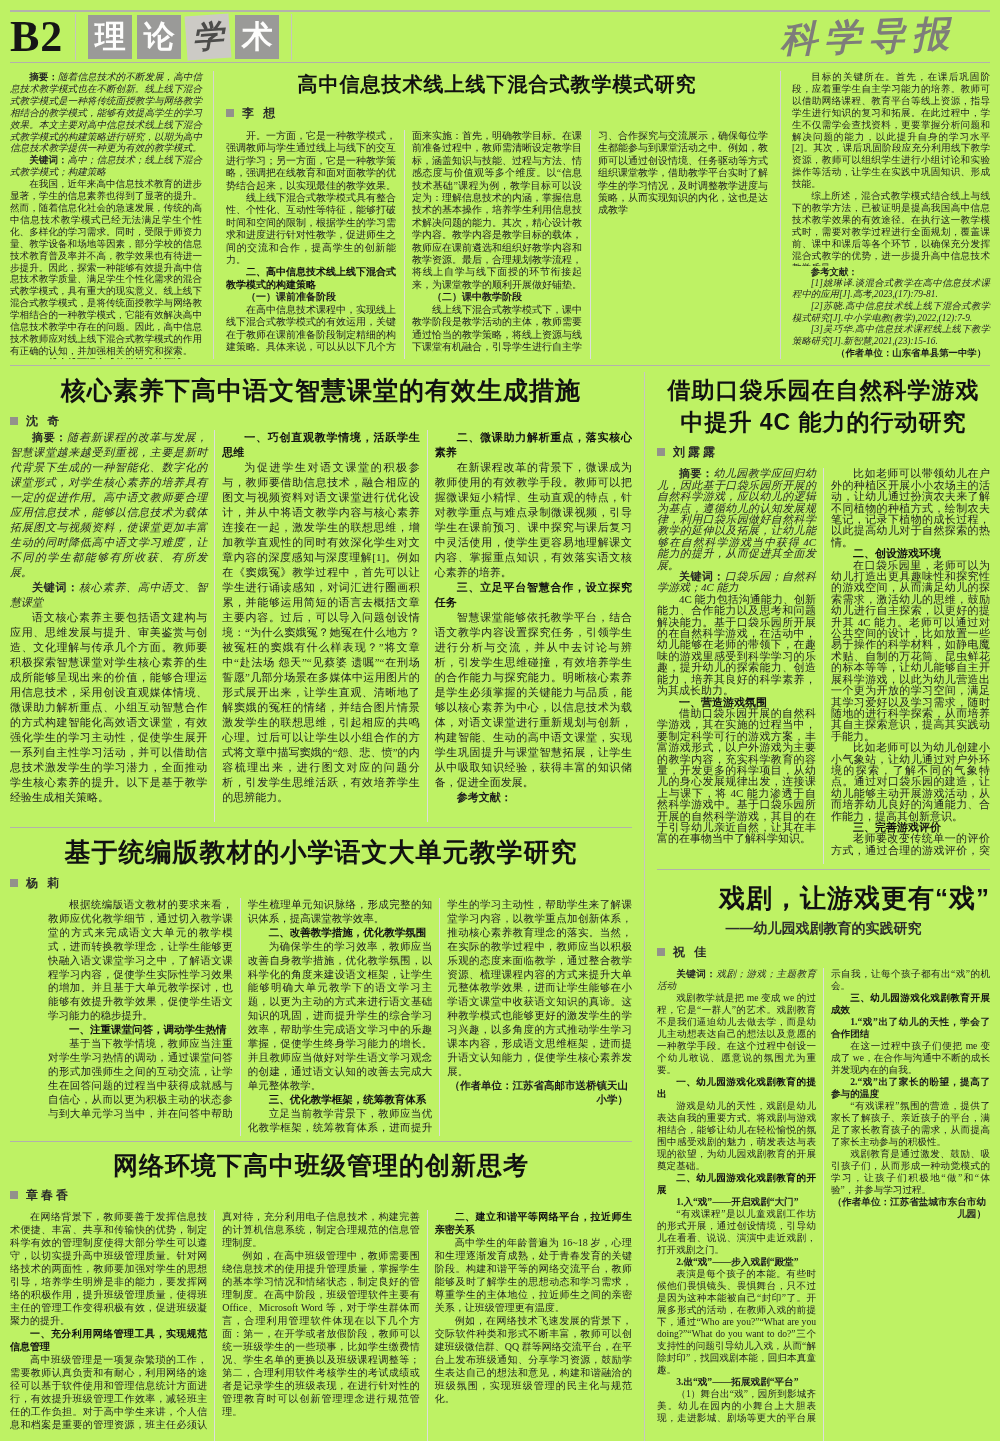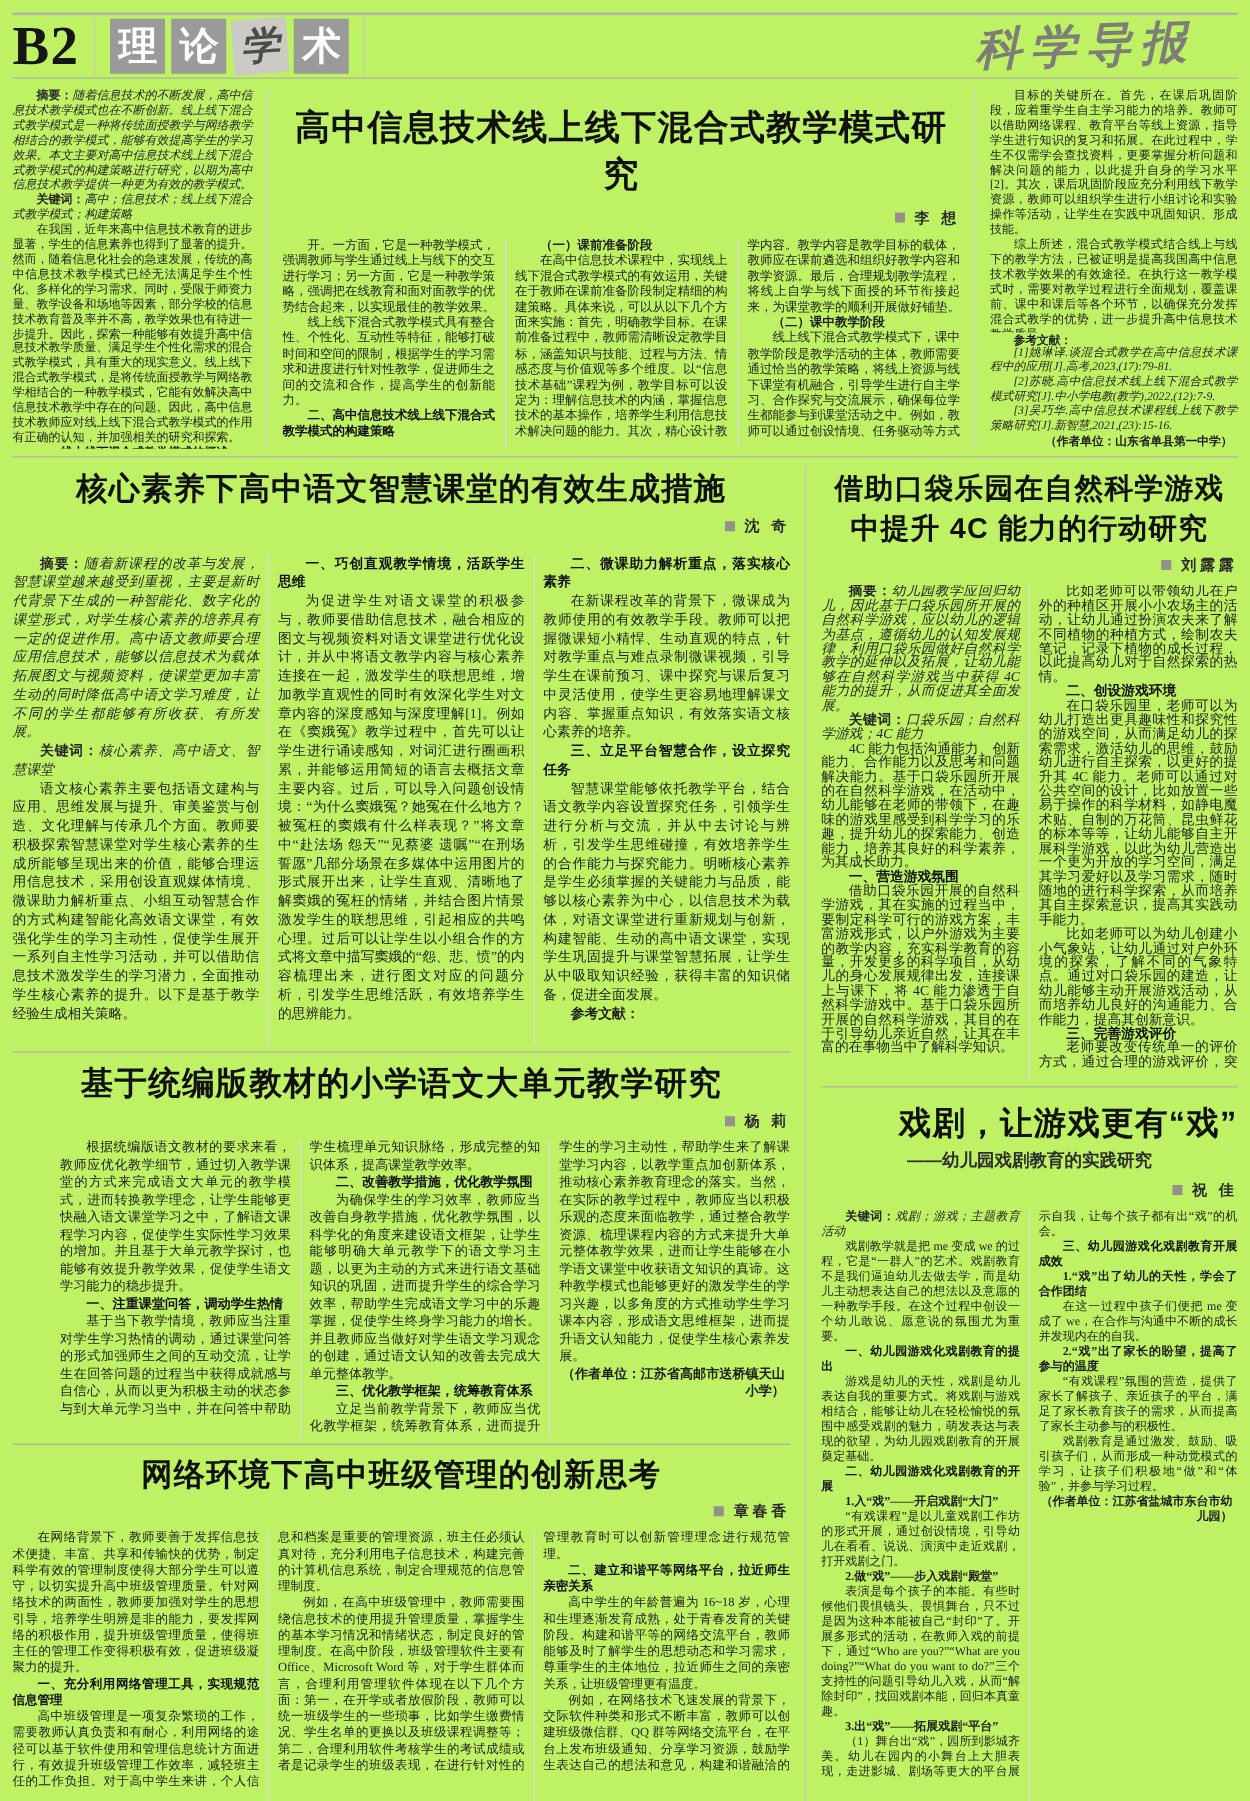--- a/index.html
+++ b/index.html
@@ -22,54 +22,54 @@
   .mast-right{display:flex;align-items:center;}
   .brand{font-family:"DejaVu Serif",serif;font-style:italic;font-weight:700;font-size:37px;
          color:#7e7d7a;letter-spacing:7px;transform:rotate(-2deg);margin-right:34px;}
   .pubinfo{font-family:"Liberation Sans",sans-serif;font-size:12px;font-weight:700;color:#1c1c1c;line-height:18px;}
   .info-line{display:flex;align-items:center;}
   .sq{display:inline-block;width:8px;height:8px;background:#98968f;margin-right:6px;flex:0 0 auto;}
 
   
   .art-title{font-family:"Liberation Sans","DejaVu Sans",sans-serif;font-weight:700;color:#111;
              text-align:center;margin:0;letter-spacing:1px;}
-  .byline{text-align:right;font-family:"Liberation Sans",sans-serif;font-size:12px;font-weight:700;
+  .byline{text-align:left;font-family:"Liberation Sans",sans-serif;font-size:12px;font-weight:700;
           color:#2a2a2a;letter-spacing:3px;}
   .bsq{display:inline-block;width:8px;height:8px;background:#93918b;margin-right:8px;}
   .body-p{margin:0;text-indent:2em;text-align:justify;}
   .sec-h{font-family:"Liberation Sans",sans-serif;font-weight:700;color:#111;text-indent:2em;text-align:justify;}
   .sec-h3{font-weight:700;text-indent:2em;text-align:justify;}
   .abs{margin:0;text-indent:2em;text-align:justify;font-style:italic;color:#262626;}
   .abs b{font-style:normal;font-family:"Liberation Sans",sans-serif;}
   .ref-h{font-family:"Liberation Sans",sans-serif;font-weight:700;text-indent:2em;}
   .ref{margin:0;text-indent:2em;text-align:justify;font-style:italic;color:#262626;}
   .unit{font-family:"Liberation Sans",sans-serif;font-weight:700;text-align:right;padding-right:4px;}
 
   
   .art1{height:302px;padding:8px 0 6px;display:flex;box-sizing:border-box;}
   .a1-left{width:192px;flex:0 0 auto;padding-right:11px;border-right:1px solid #d7d5d0;
            overflow:hidden;font-size:9.6px;line-height:11.9px;}
   .a1-mid{flex:1 1 auto;min-width:0;padding:0 12px;border-right:1px solid #d7d5d0;display:flex;flex-direction:column;}
-  .t1{font-size:28px;margin-top:12px;}
+  .t1{font-size:20px;margin-top:0;}
   .a1-mid .byline{margin:7px 0 8px;}
   .a1-midbody{flex:1 1 auto;min-height:0;columns:3;column-gap:16px;column-rule:1px solid #ddd;
               column-fill:auto;overflow:hidden;font-size:10px;line-height:12.4px;}
   .a1-right{width:198px;flex:0 0 auto;padding-left:11px;display:flex;flex-direction:column;
             font-size:9.6px;line-height:11.9px;}
   .a1r-body{flex:1 1 auto;min-height:0;overflow:hidden;}
   .a1r-refs{flex:0 0 auto;font-size:9.4px;line-height:11.6px;}
 
   
   .lower{flex:1 1 auto;min-height:0;display:flex;padding-top:6px;}
   .lcol{width:634px;flex:0 0 auto;display:flex;flex-direction:column;padding-right:12px;box-sizing:border-box;}
   .vrule-main{width:1px;background:#c8c6c1;flex:0 0 auto;}
   .rcol{flex:1 1 auto;min-width:0;display:flex;flex-direction:column;padding-left:12px;}
 
   .t2{font-size:25px;margin-top:2px;}
-  .art2 .byline{margin:6px 0 14px;}
+  .art2 .byline{margin:6px 0 0;}
   .a2-body{height:392px;columns:3;column-gap:15px;column-rule:1px solid #ddd;column-fill:auto;
            overflow:hidden;font-size:11px;line-height:15px;}
 
   .t4{font-size:26px;margin-top:2px;}
   .art4 .byline{margin:5px 0 6px;}
   .a4-body{height:238px;columns:3;column-gap:15px;column-rule:1px solid #ddd;column-fill:auto;
            overflow:hidden;font-size:10.5px;line-height:13.9px;margin-left:38px;}
 
   .art5{flex:1 1 auto;min-height:0;display:flex;flex-direction:column;}
   .t5{font-size:25px;margin-top:2px;}

